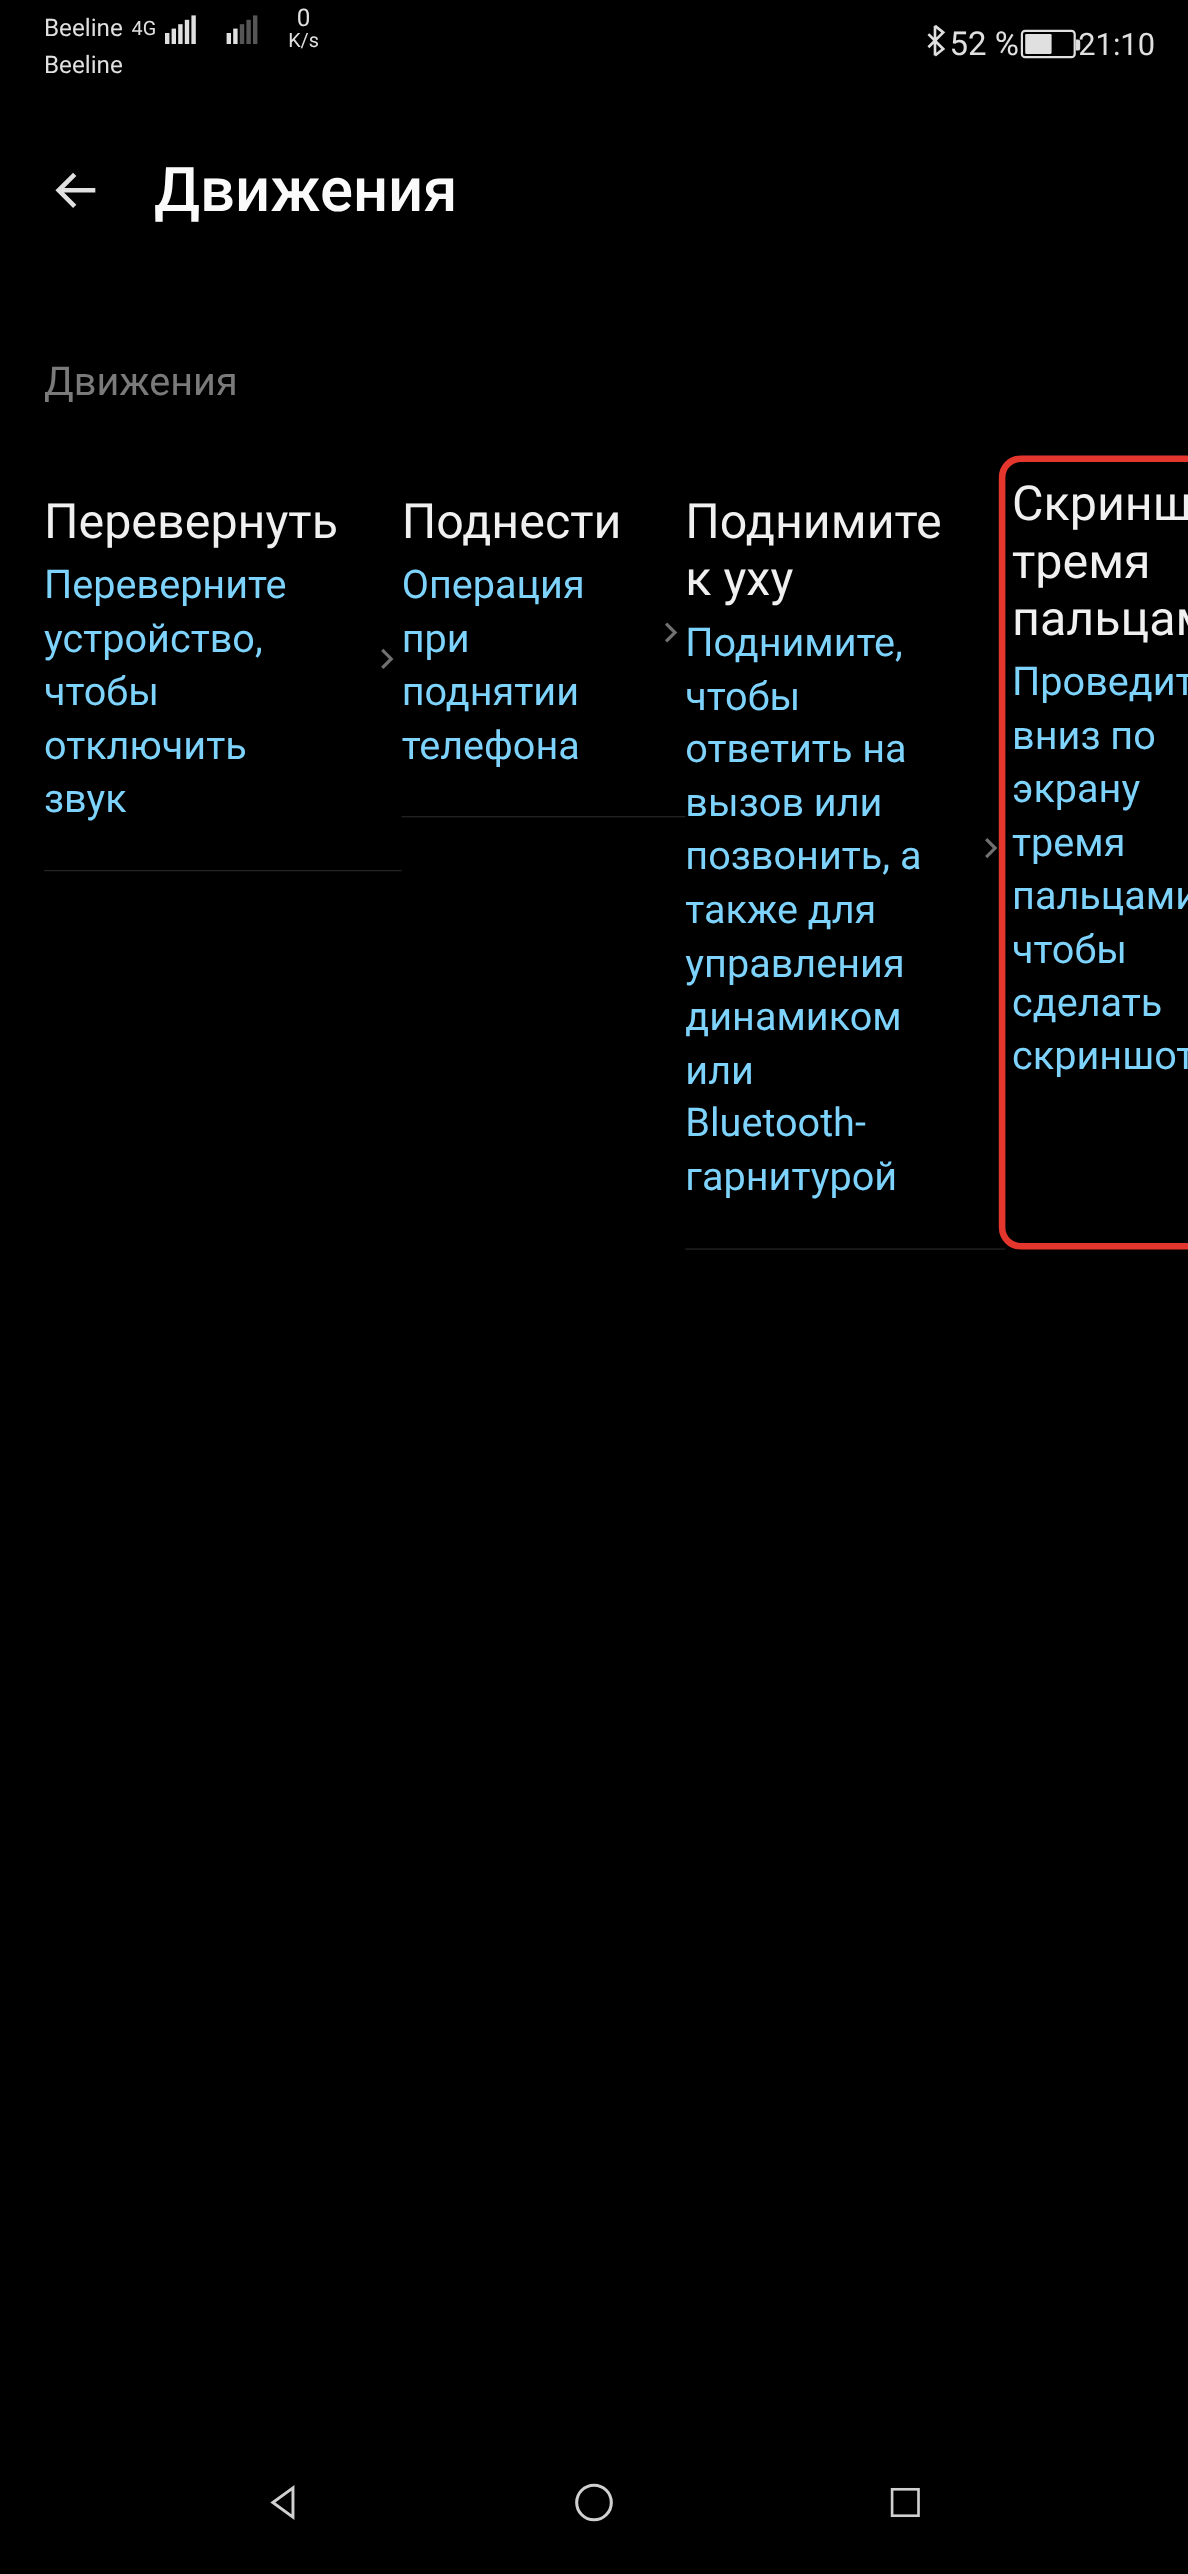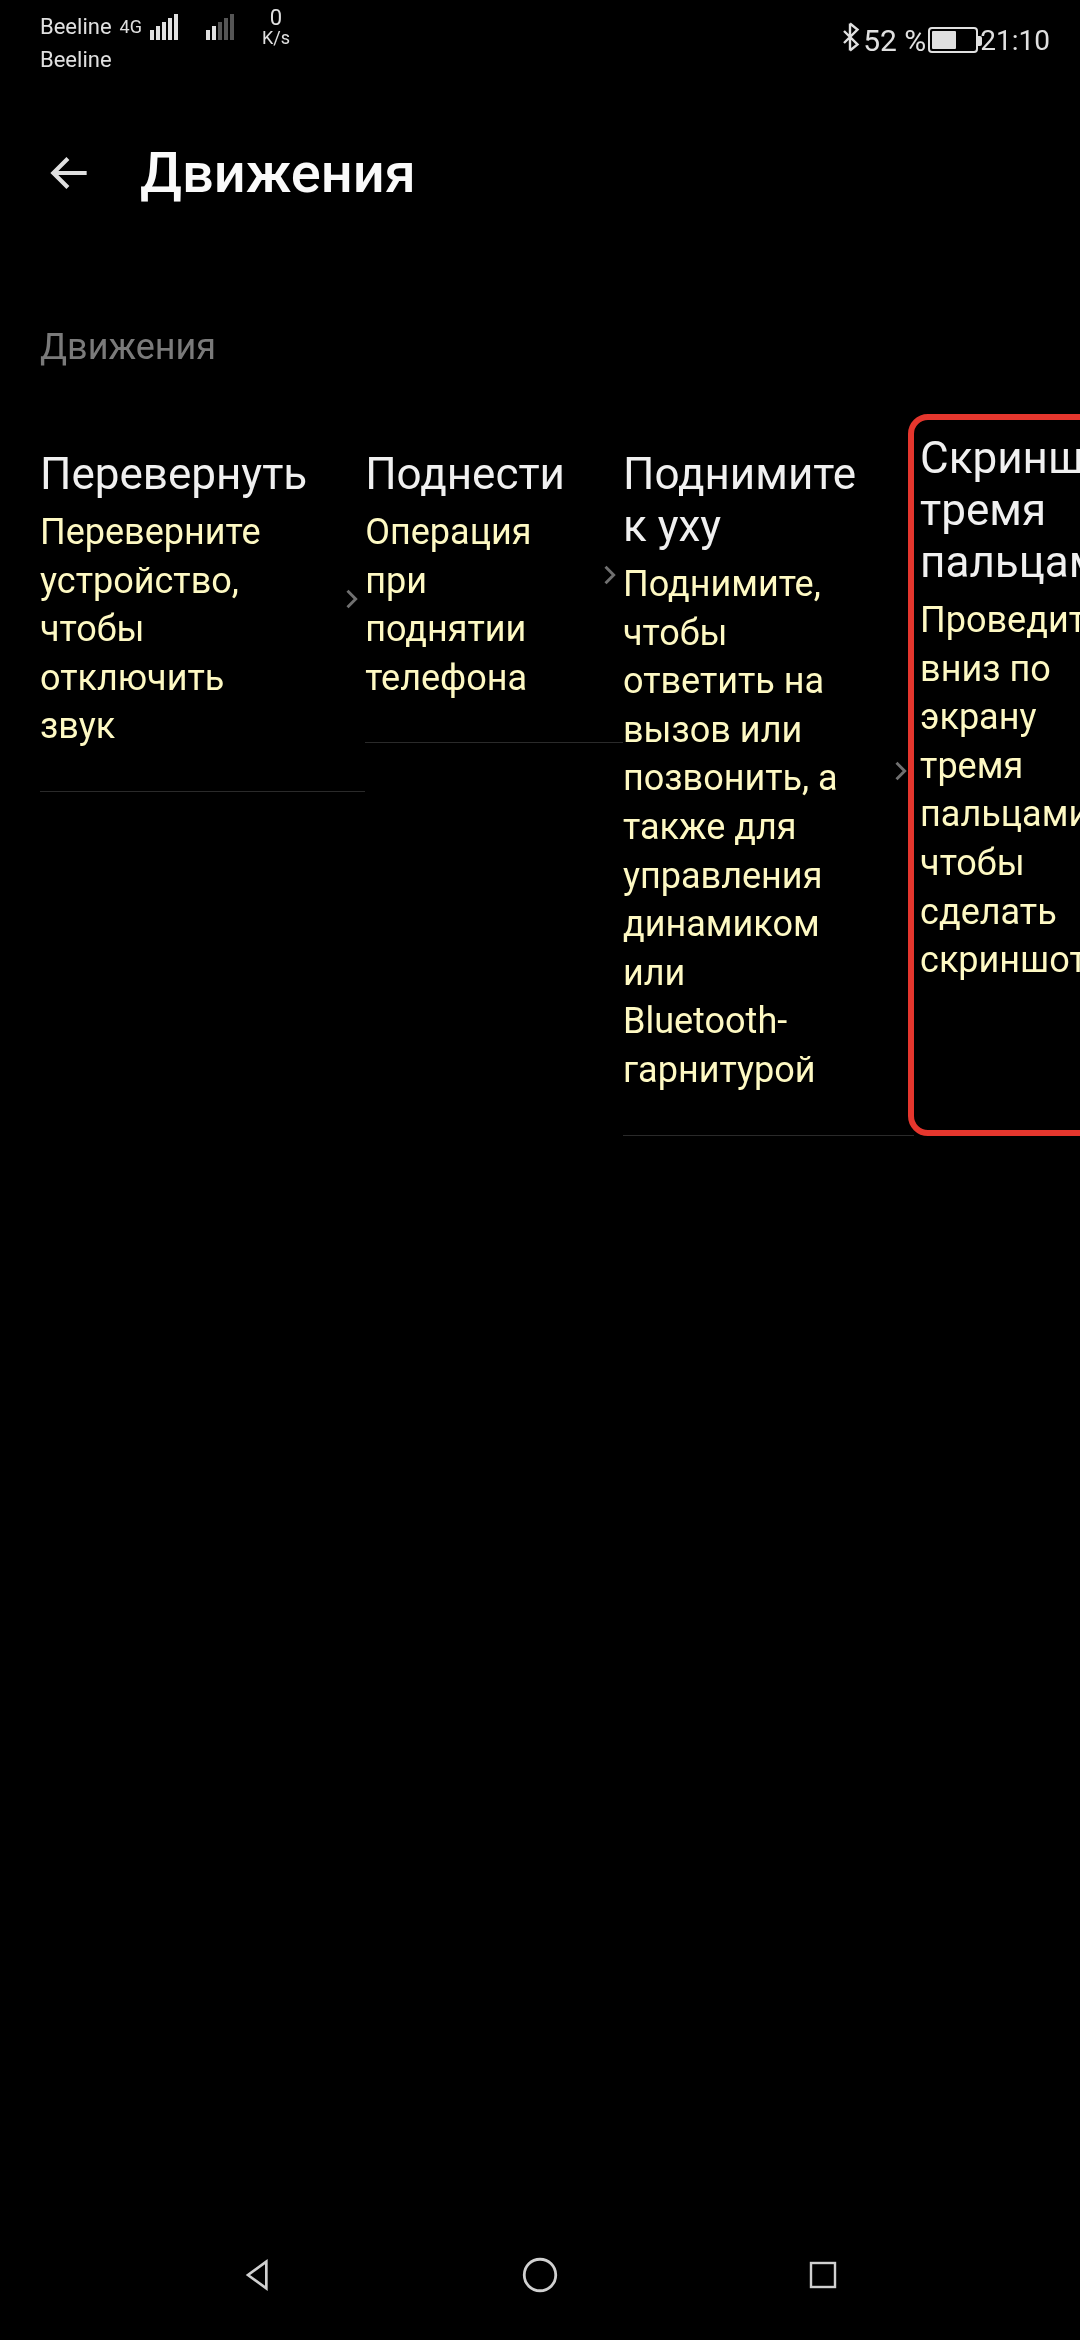--- a/index.html
+++ b/index.html
@@ -138,21 +138,21 @@
       flex: 1;
       padding-right: 30px;
     }
     .item-title {
       font-size: 44px;
       color: #f0f0f0;
       margin-bottom: 8px;
     }
     .item-subtitle {
       font-size: 36px;
-      color: #fef9c3;
+      color: #7dd3fc;
       line-height: 1.35;
     }
     .chevron {
       width: 28px;
       height: 28px;
       flex-shrink: 0;
     }
     .nav-bar {
       position: absolute;
       bottom: 0;

